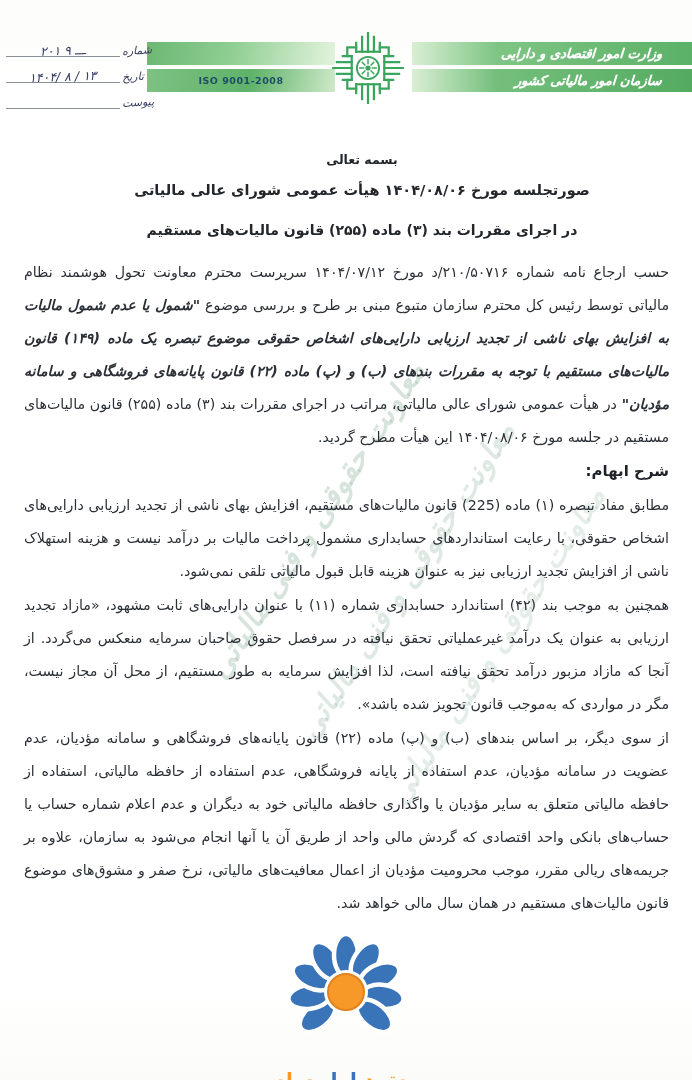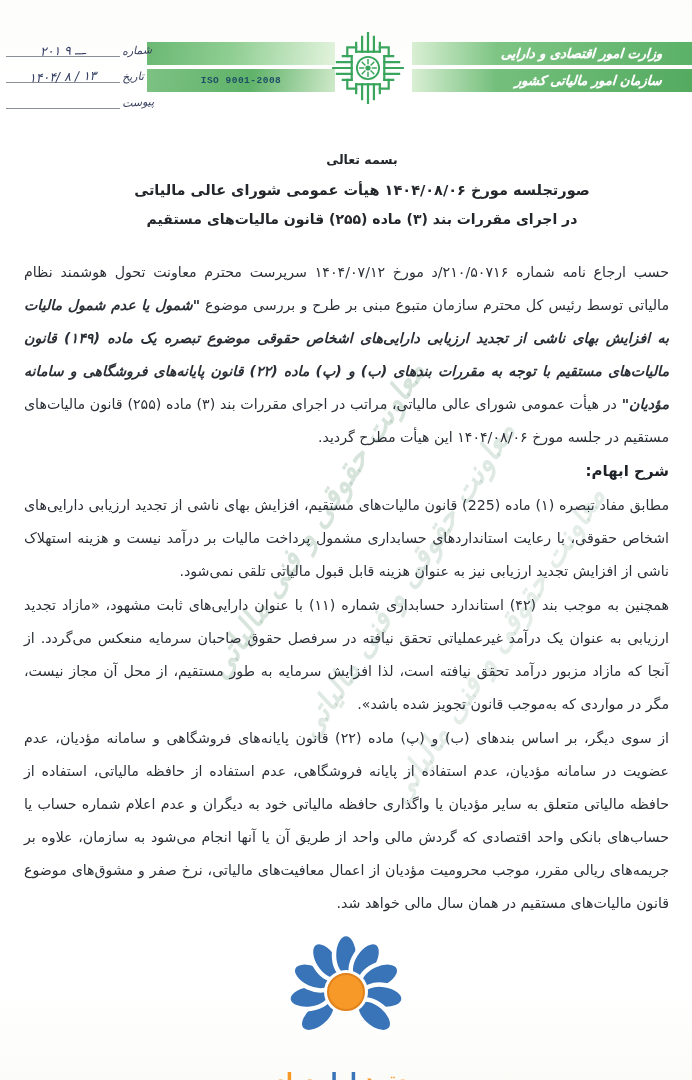--- a/index.html
+++ b/index.html
@@ -9,21 +9,21 @@
     font-family:"DejaVu Sans", sans-serif;
     -webkit-font-smoothing:antialiased;
   }
   .page{position:absolute;inset:0;background:linear-gradient(180deg,#fcfcfa 0%,#ffffff 8%,#ffffff 92%,#fbfbf8 100%);}
 
   
   .letterhead{position:absolute;top:0;left:0;right:0;height:120px;z-index:3;}
   .bar{position:absolute;height:23px;}
   .bar-left-top   {left:147px;top:42px;width:188px;background:linear-gradient(100deg,#6ab873 0%,#8fce92 45%,#e3f3dd 100%);}
   .bar-left-bottom{left:147px;top:69px;width:188px;background:linear-gradient(100deg,#7dc283 0%,#5fb269 55%,#cfe9c9 100%);
-                   display:flex;align-items:center;justify-content:center;font-family:Liberation Mono, monospace;}
+                   display:flex;align-items:center;justify-content:center;}
   .bar-right-top   {left:412px;top:42px;right:0;background:linear-gradient(90deg,#d9efd3 0%,#7ec584 30%,#5bb167 100%);
                     display:flex;align-items:center;justify-content:flex-end;}
   .bar-right-bottom{left:412px;top:69px;right:0;background:linear-gradient(90deg,#d9efd3 0%,#74bf7c 30%,#54ab60 100%);
                     display:flex;align-items:center;justify-content:flex-end;}
   .ministry-text{
     color:#ffffff;font-size:13px;font-weight:bold;font-style:italic;
     padding-left:8px;padding-right:30px;direction:rtl;white-space:nowrap;
     text-shadow:0 0 1px rgba(255,255,255,.6);
     transform:skewX(-4deg);
   }
@@ -44,21 +44,21 @@
     display:flex;align-items:flex-end;justify-content:center;
   }
   .hand-value{
     color:#343f63;font-size:12.5px;font-style:italic;letter-spacing:2px;
     transform:rotate(-2deg) translateY(2px);white-space:nowrap;direction:ltr;
   }
 
   
   .title-block{position:absolute;top:152px;left:52px;right:20px;text-align:center;z-index:2;color:#23262b;direction:rtl;}
   .basmala{font-size:12.5px;font-weight:bold;margin-bottom:15px;}
-  .title-line1{font-size:14.5px;font-weight:bold;margin-bottom:13px;}
+  .title-line1{font-size:14.5px;font-weight:bold;margin-bottom:24px;}
   .title-line2{font-size:14px;font-weight:bold;}
 
   
   .watermark{position:absolute;top:380px;left:120px;width:460px;height:400px;z-index:1;pointer-events:none;}
   .wm-line{
     position:absolute;white-space:nowrap;font-weight:bold;font-style:italic;
     color:rgba(122,164,138,0.30);font-size:30px;letter-spacing:4px;
     transform:rotate(-57deg);transform-origin:left bottom;
   }
   .wm-1{left:110px;top:270px;}

